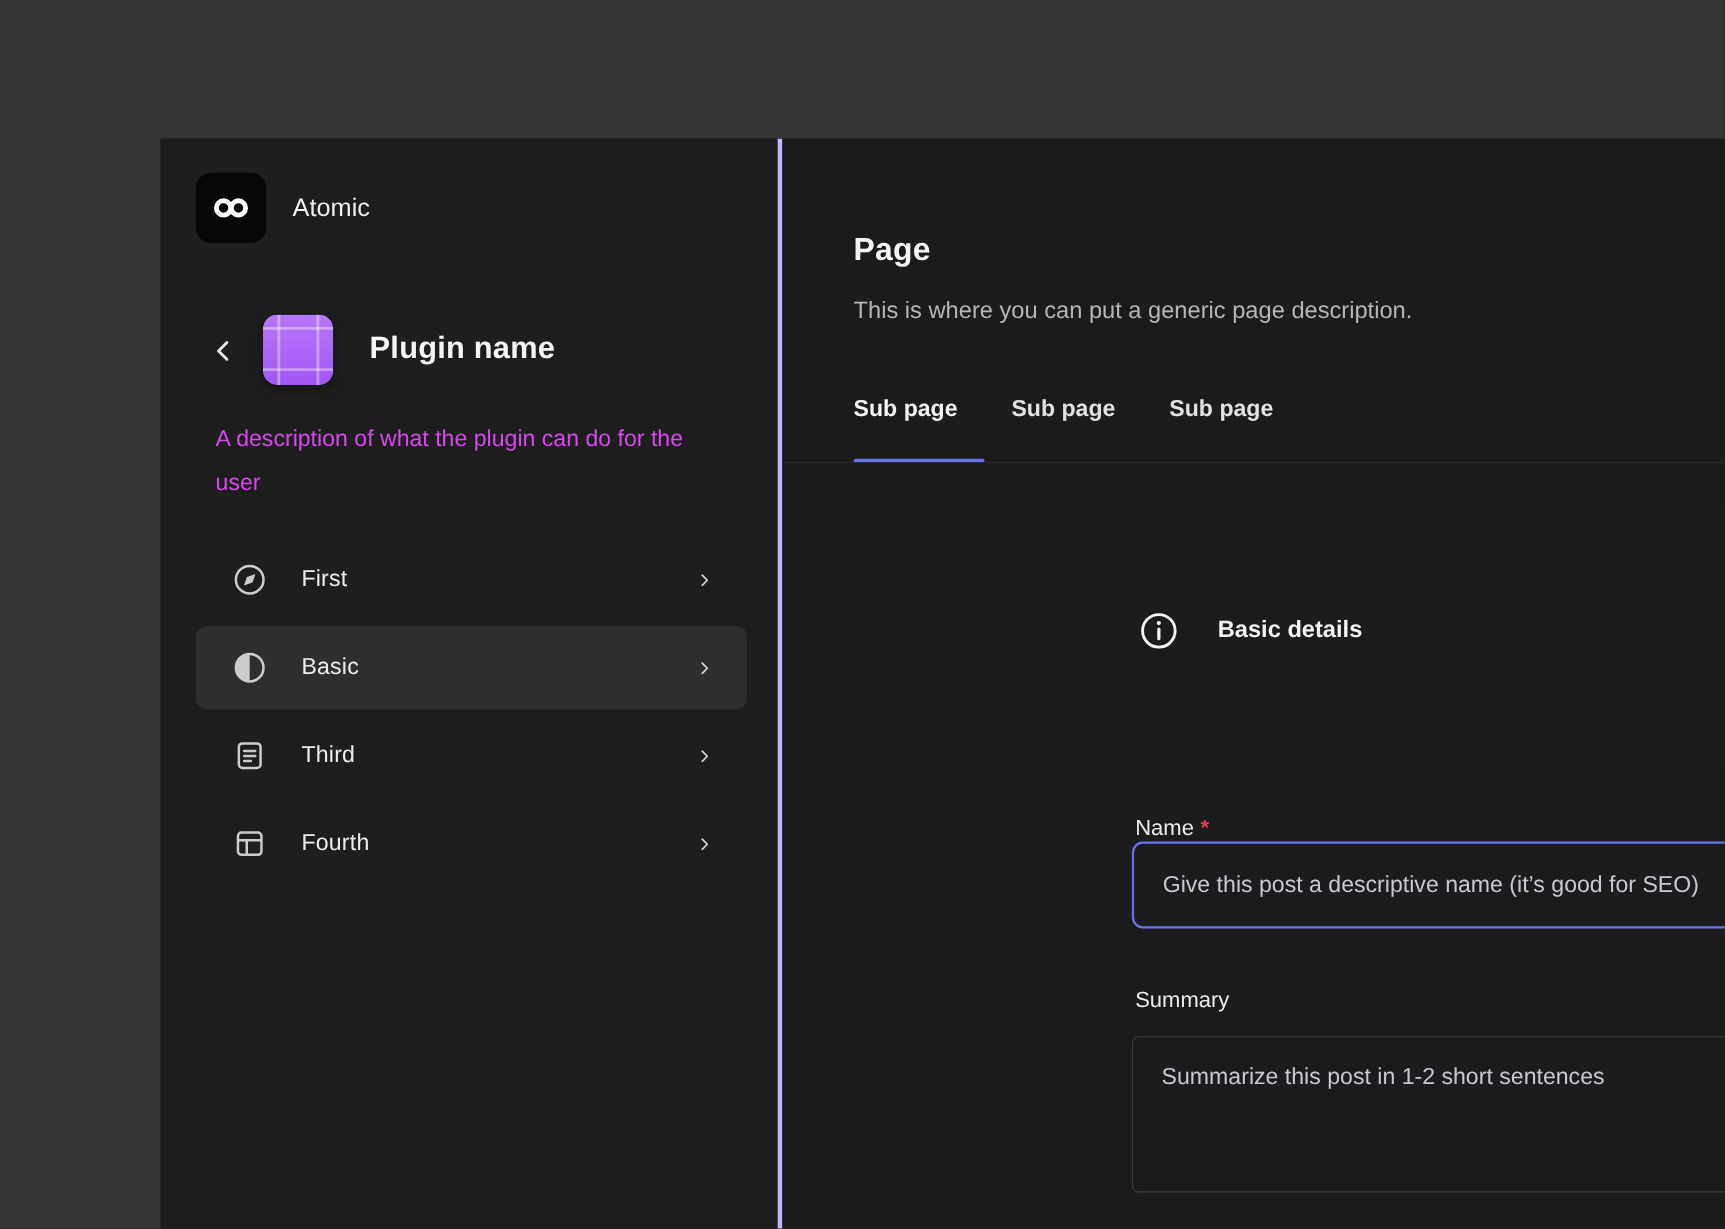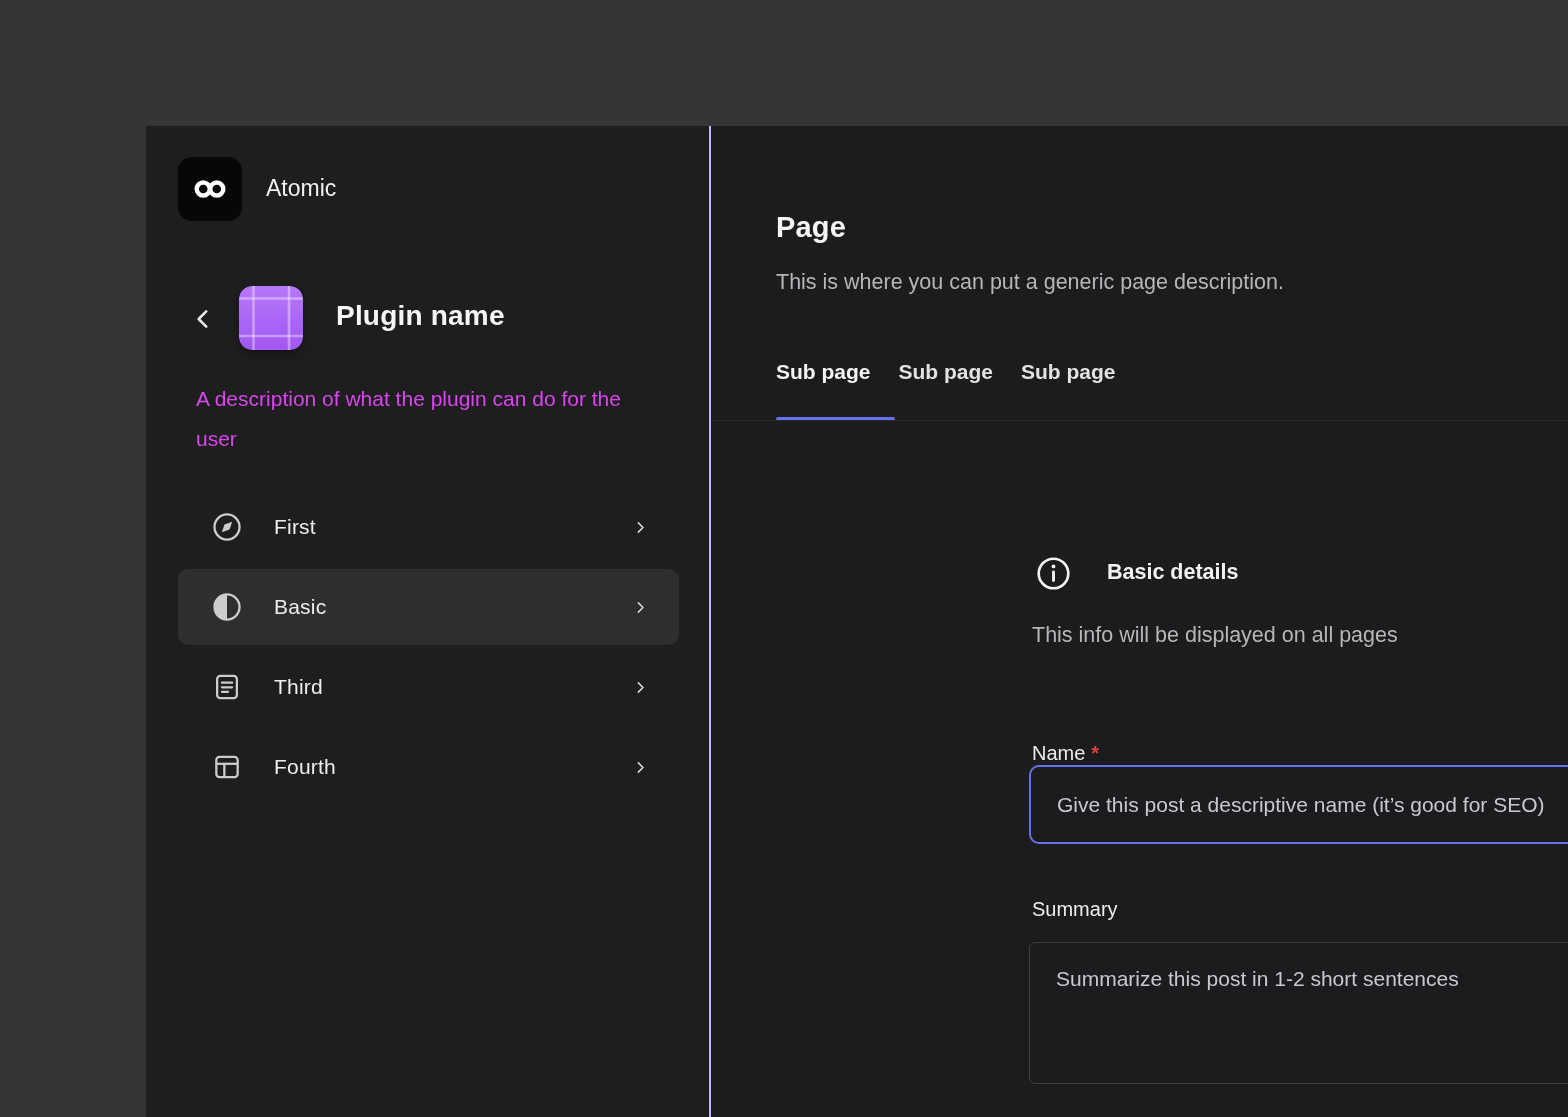--- a/index.html
+++ b/index.html
@@ -16,21 +16,21 @@
     width: 1422px; height: 991px;
     background: #1c1c1e;
     overflow: hidden;
   }
   
   .sidebar {
     position: absolute;
     left: 0; top: 0; bottom: 0;
     width: 565px;
     background: #1e1e1f;
-    border-right: 2px solid #c4b5fd;
+    border-right: 4px solid #c4b5fd;
   }
   .logo {
     position: absolute; left: 32px; top: 31px;
     width: 64px; height: 64px;
     background: #070708;
     border-radius: 14px;
     display: flex; align-items: center; justify-content: center;
   }
   .brand-name {
     position: absolute; left: 120px; top: 49px;
@@ -96,21 +96,21 @@
     position: absolute; left: 63px; top: 85px;
     font-size: 29px; font-weight: 700; color: #f4f4f5;
     letter-spacing: 0.2px;
   }
   .page-desc {
     position: absolute; left: 63px; top: 144px;
     font-size: 21.5px; color: #b5b6b8; text-align: center;
   }
   .tabs {
     position: absolute; left: 63px; top: 234px;
-    display: flex; gap: 28px;
+    display: flex; gap: 49px;
   }
   .tab {
     font-size: 21px; font-weight: 600; color: #e2e2e4;
     cursor: pointer; white-space: nowrap;
   }
   .tab.active { color: #f4f4f5; }
   .tab-underline {
     position: absolute; left: 63px; top: 291px;
     width: 119px; height: 3.5px;
     background: #6673e8; border-radius: 2px;
@@ -293,21 +293,20 @@
     <div class="tabs-border"></div>
 
     <span class="section-icon">
       <svg width="37" height="37" viewBox="0 0 24 24" fill="none">
         <circle cx="12" cy="12" r="9.6" stroke="#f2f2f3" stroke-width="1.7"></circle>
         <line x1="12" y1="11" x2="12" y2="16.6" stroke="#f2f2f3" stroke-width="1.9" stroke-linecap="round"></line>
         <circle cx="12" cy="7.4" r="1.25" fill="#f2f2f3"></circle>
       </svg>
     </span>
     <h3 class="section-title">Basic details</h3>
-    <p class="section-subtitle">This info will be displayed on all pages</p>
 
     <label class="field-label name-label">
       <span>Name</span><span class="req">*</span>
     </label>
     <input class="text-input" type="text" placeholder="Give this post a descriptive name (it’s good for SEO)" style="">
 
     <label class="field-label summary-label">
       <span>Summary</span>
     </label>
     <textarea class="text-area" placeholder="Summarize this post in 1-2 short sentences" style=""></textarea>

